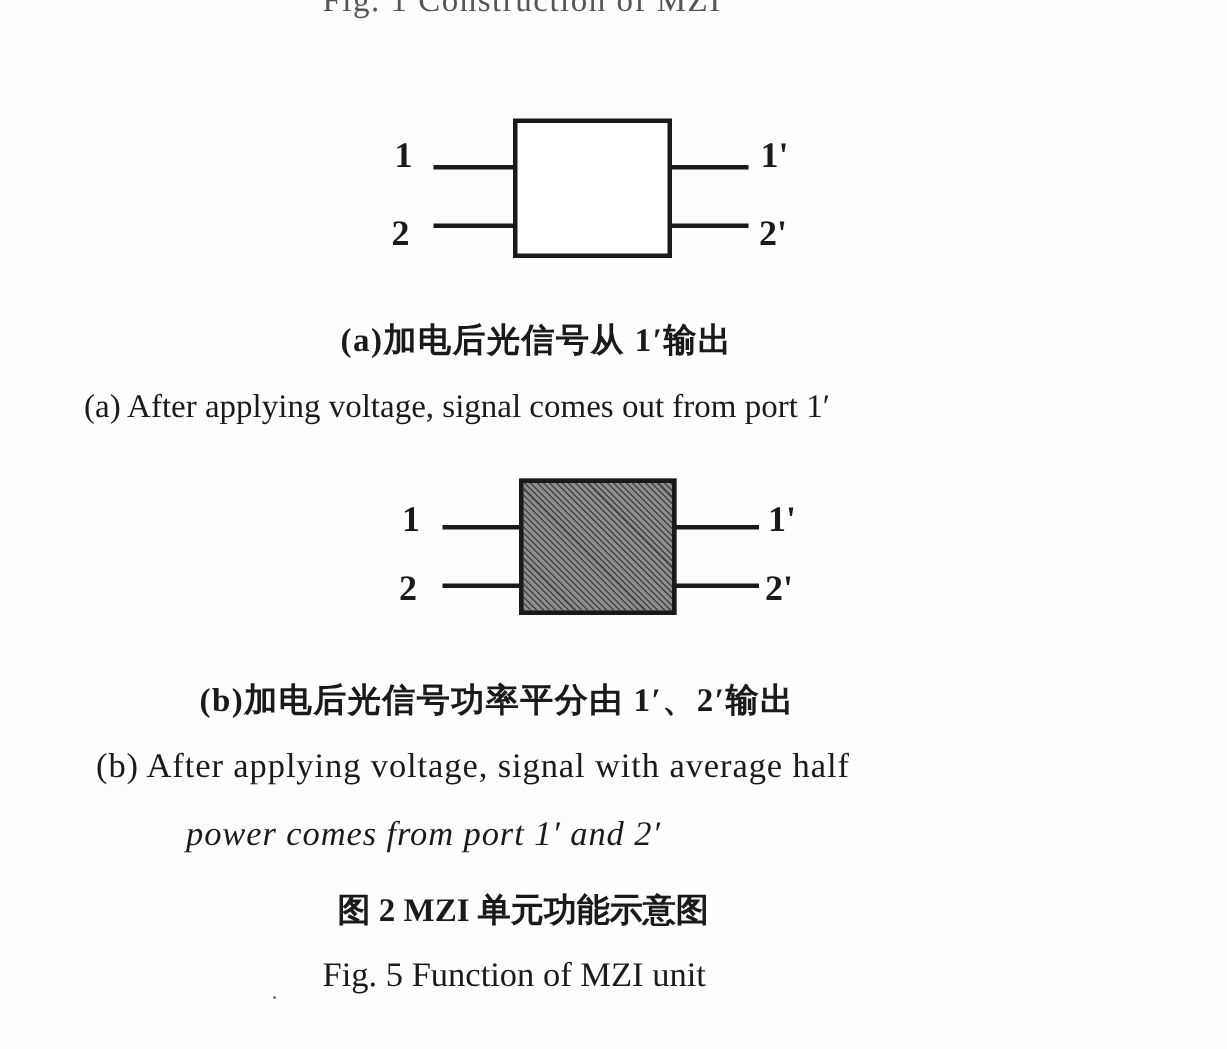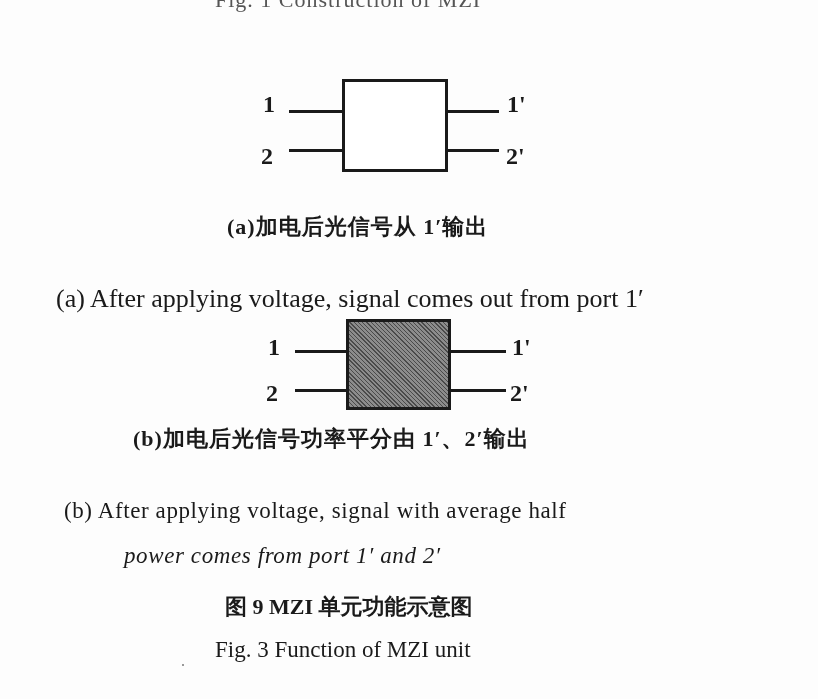--- a/index.html
+++ b/index.html
@@ -7,21 +7,21 @@
          font-family: "Liberation Serif", "DejaVu Serif", serif; color: #1a1a1a; }
   .abs { position: absolute; }
   .cut-title { top: -13px; left: 215px; width: 400px; font-size: 22px; color: #555; white-space: nowrap; letter-spacing: 1px; }
   .label { font-size: 24px; font-weight: bold; line-height: 1; }
   .line { height: 3px; background: #1a1a1a; }
   .box-a { border: 3px solid #1a1a1a; background: #fff; box-sizing: border-box; }
   .box-b { border: 3px solid #1a1a1a; box-sizing: border-box;
            background-color: #6e6e6e;
            background-image: repeating-linear-gradient(45deg, #4a4a4a 0 1px, #8c8c8c 1px 3px); }
   .cap-cn { font-size: 22px; font-weight: bold; white-space: nowrap; letter-spacing: 1px; }
-  .cap-en { font-size: 26px; white-space: nowrap; margin-top: 26px; }
+  .cap-en { font-size: 22px; white-space: nowrap; }
   .cap-en-b { font-size: 23px; white-space: nowrap; letter-spacing: 0.6px; }
   .fig-cn { font-size: 22px; font-weight: bold; white-space: nowrap; }
   .fig-en { font-size: 23px; white-space: nowrap; }
   .dot { width: 2px; height: 2px; background: #777; border-radius: 1px; }
 </style>
 </head>
 <body>
 
 <div class="abs cut-title">Fig. 1  Construction of MZI</div>
 
@@ -45,19 +45,19 @@
   <div class="abs label" style="left:266px;top:381px;">2</div>
   <div class="abs line" style="left:295px;top:350px;width:56px;"></div>
   <div class="abs line" style="left:295px;top:389px;width:56px;"></div>
   <div class="abs box-b" style="left:346px;top:319px;width:105px;height:91px;"></div>
   <div class="abs line" style="left:450px;top:350px;width:56px;"></div>
   <div class="abs line" style="left:450px;top:389px;width:56px;"></div>
   <div class="abs label" style="left:512px;top:335px;">1'</div>
   <div class="abs label" style="left:510px;top:381px;">2'</div>
 </div>
 
-<div class="abs cap-cn" style="left:133px;top:424px;">(b)加电后光信号功率平分由 1′、2′输出</div>
+<div class="abs cap-cn" style="left:133px;top:452px;">(b)加电后光信号功率平分由 1′、2′输出</div>
 <div class="abs cap-en-b" style="left:64px;top:498px;">(b)  After applying voltage, signal with average half</div>
 <div class="abs cap-en-b" style="left:124px;top:543px;font-style:italic;">power comes from port 1′ and 2′</div>
 
-<div class="abs fig-cn" style="left:225px;top:592px;">图 9   MZI 单元功能示意图</div>
-<div class="abs fig-en" style="left:215px;top:637px;">Fig. 3   Function of MZI unit</div>
+<div class="abs fig-cn" style="left:225px;top:592px;">图 2   MZI 单元功能示意图</div>
+<div class="abs fig-en" style="left:215px;top:637px;">Fig. 5   Function of MZI unit</div>
 <div class="abs dot" style="left:182px;top:664px;"></div>
 
 </body></html>

